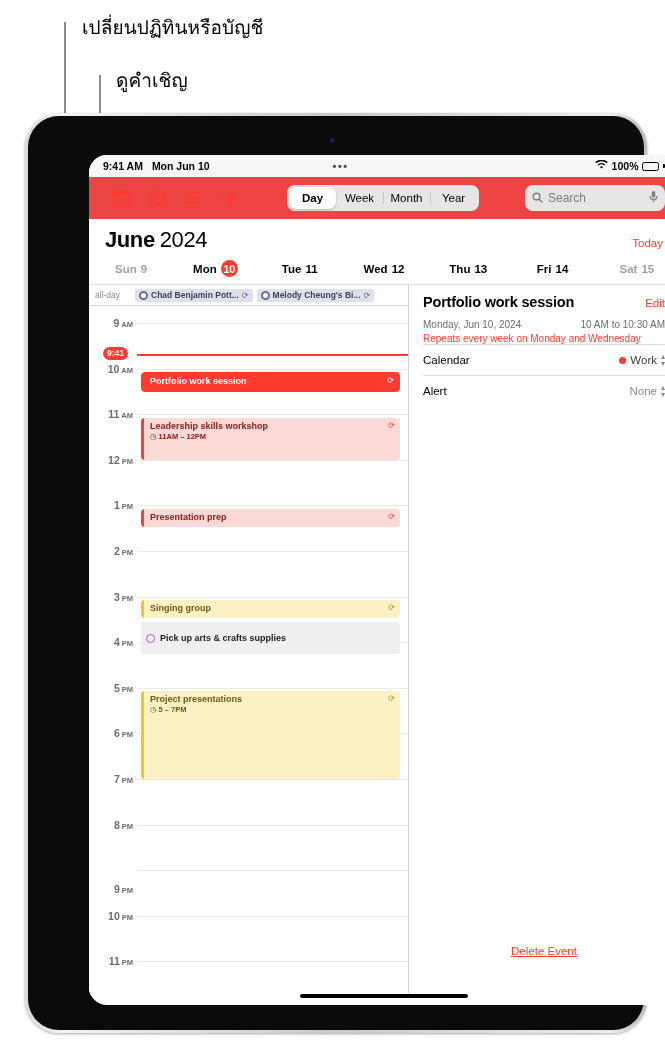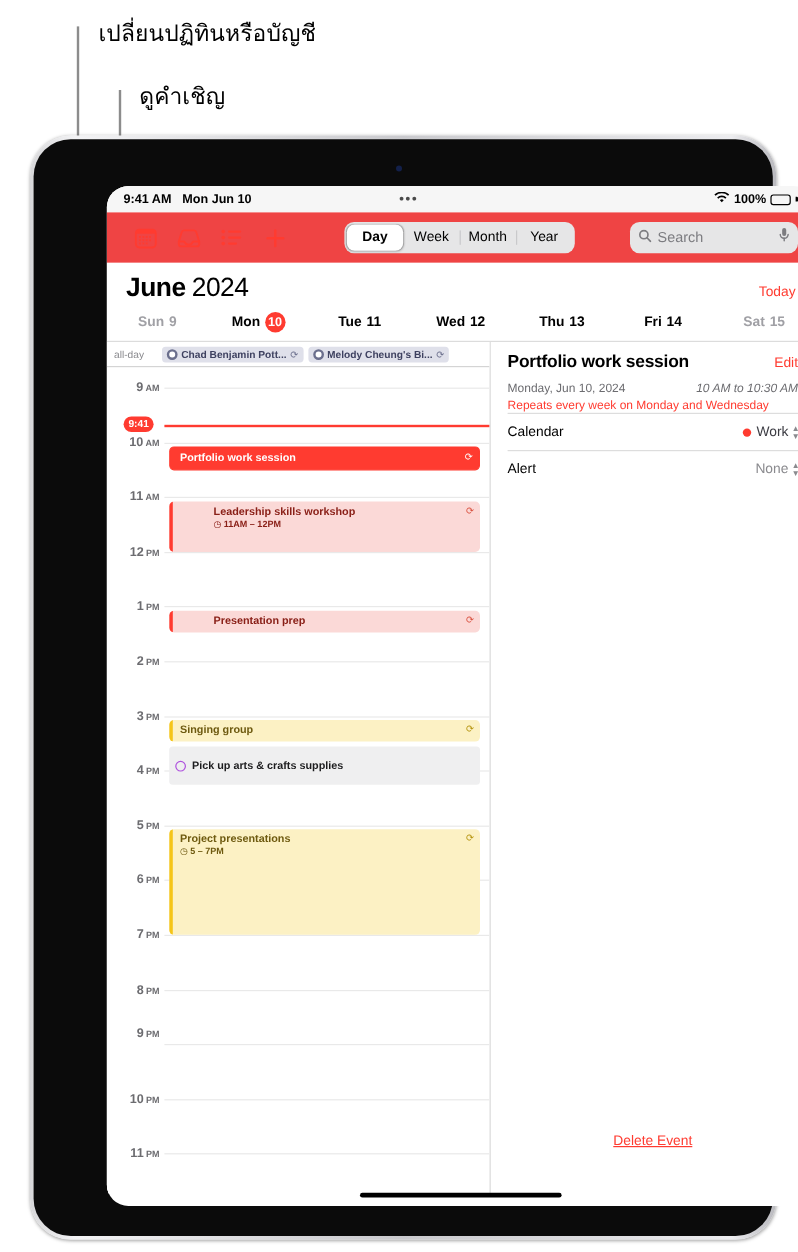--- a/index.html
+++ b/index.html
@@ -270,21 +270,21 @@
     padding-left:9px; padding-top:1px;
     display:flex; align-items:center; gap:2px;
   }
   .event .ev-repeat {
     position:absolute; right:5px; top:3px;
     font-size:8px;
   }
   .event.selected { background:#ff3b30; border:1.5px solid #ff3b30; }
   .event.selected .ev-title { color:#fff; padding-left:8px; }
   .event.selected .ev-repeat { color:#fff; }
-  .event.red-soft { background:#fbd9d7;padding-left:28px; }
+  .event.red-soft { background:#fbd9d7; }
   .event.red-soft .bar { background:#ff3b30; }
   .event.red-soft .ev-title, .event.red-soft .ev-time { color:#8a2018; }
   .event.red-soft .ev-repeat { color:#d9503f; }
   .event.yellow { background:#fcf1c4; }
   .event.yellow .bar { background:#f5c518; }
   .event.yellow .ev-title, .event.yellow .ev-time { color:#6e5a10; }
   .event.yellow .ev-repeat { color:#b5940f; }
   .reminder {
     position:absolute;
     left:52px; right:8px;
@@ -328,21 +328,21 @@
   }
   #detail-title { font-size:14.5px; font-weight:bold; color:#000; letter-spacing:-.2px; }
   #detail-edit { margin-left:auto; font-size:11.5px; color:#ff3b30; cursor:pointer; }
   #detail-when {
     display:flex;
     margin-top:9px;
     font-size:10px;
     color:#6c6c70;
   }
   #detail-date { }
-  #detail-time { margin-left:auto;font-style:italic; }
+  #detail-time { margin-left:auto; }
   #detail-repeat {
     margin-top:3px;
     font-size:10px;
     color:#ff3b30;
   }
   .detail-row {
     display:flex; align-items:center;
     height:31px;
     border-top:1px solid #dddddd;
     font-size:11.5px;
@@ -567,21 +567,21 @@
         <div class="hour-row hour-line" style="top:427.4px"></div>
         <div class="hour-label" style="top:427.4px"><span>6</span><span class="ampm">PM</span></div>
 
         <div class="hour-row hour-line" style="top:473px"></div>
         <div class="hour-label" style="top:473px"><span>7</span><span class="ampm">PM</span></div>
 
         <div class="hour-row hour-line" style="top:518.6px"></div>
         <div class="hour-label" style="top:518.6px"><span>8</span><span class="ampm">PM</span></div>
 
         <div class="hour-row hour-line" style="top:564.2px"></div>
-        <div class="hour-label" style="top:555px"><span>9</span><span class="ampm">PM</span></div>
+        <div class="hour-label" style="top:583px"><span>9</span><span class="ampm">PM</span></div>
 
         <div class="hour-row hour-line" style="top:609.8px"></div>
         <div class="hour-label" style="top:609.8px"><span>10</span><span class="ampm">PM</span></div>
 
         <div class="hour-row hour-line" style="top:655.4px"></div>
         <div class="hour-label" style="top:655.4px"><span>11</span><span class="ampm">PM</span></div>
 
         <div id="now-indicator" style="top:48px">
           <span id="now-pill">9:41</span>
         </div>

